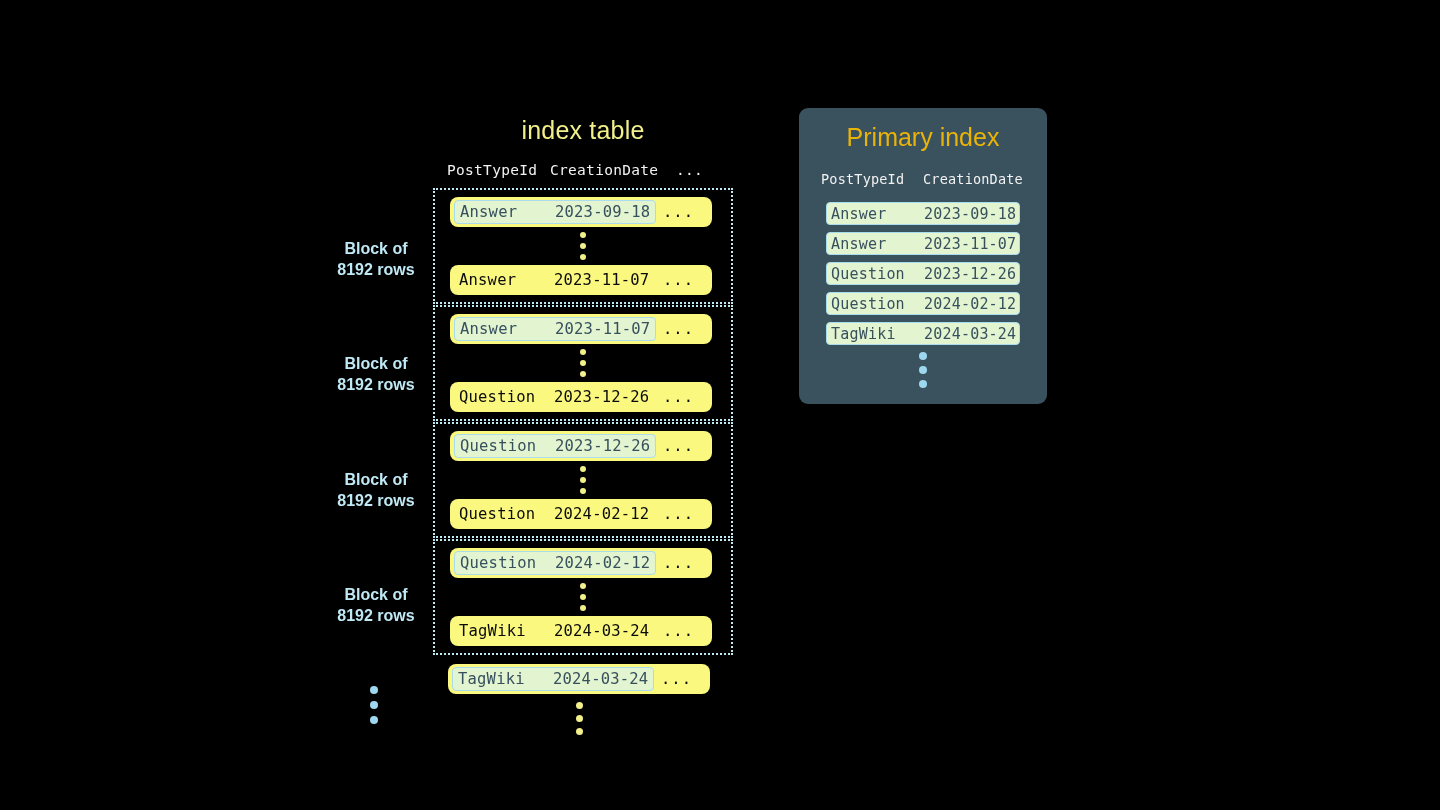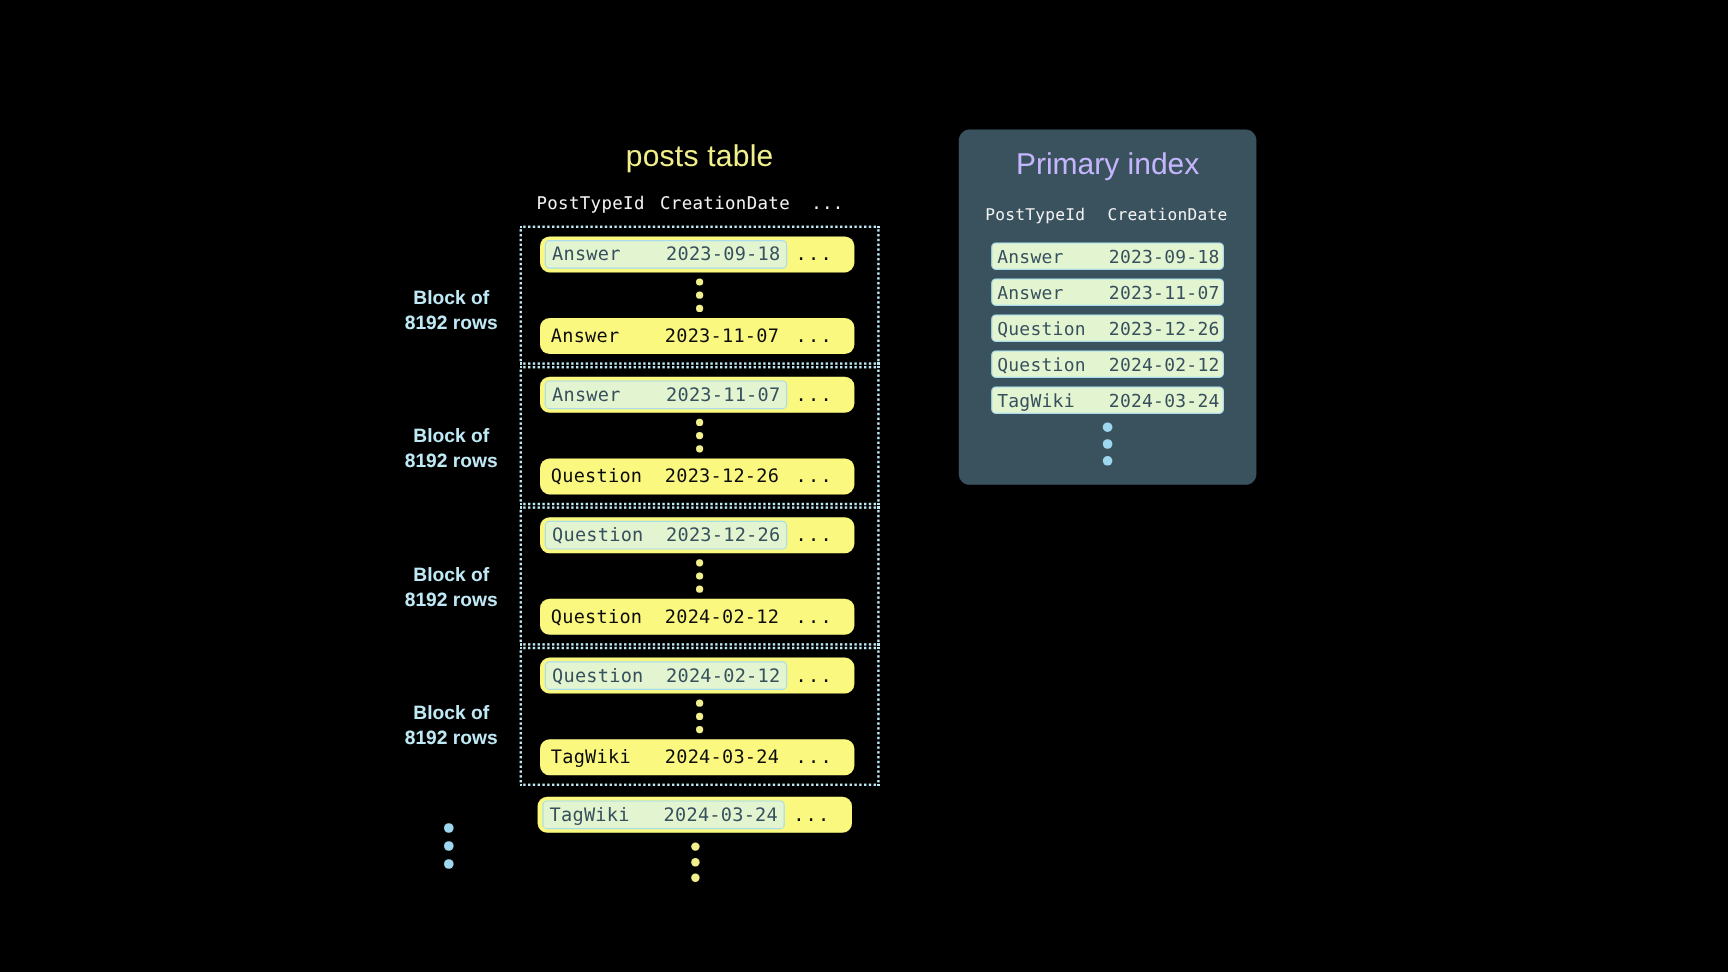--- a/index.html
+++ b/index.html
@@ -176,21 +176,21 @@
     top: 108px;
     width: 248px;
     height: 296px;
     background: #3a525e;
     border-radius: 9px;
     padding-top: 17px;
   }
 
   #pi-title {
     text-align: center;
-    color: #c4b5fd;
+    color: #eab308;
     font-size: 25px;
     font-weight: 400;
     line-height: 1;
     margin-bottom: 21px;
   }
 
   #pi-header {
     font-family: "DejaVu Sans Mono", monospace;
     color: #f2f2f2;
     font-size: 13.5px;
@@ -252,21 +252,21 @@
 </div>
 
 <div id="left-dots">
   <i></i>
     <i></i>
     <i></i>
 </div>
 
 <div id="posts-table">
 
-  <div id="posts-title">posts table</div>
+  <div id="posts-title">index table</div>
 
   <div id="posts-header">
     <span class="h-type">PostTypeId</span>
     <span class="h-date">CreationDate</span>
     <span class="h-more">...</span>
   </div>
 
   <div class="block">
     <div class="row-pill first">
       <span class="key-box">

